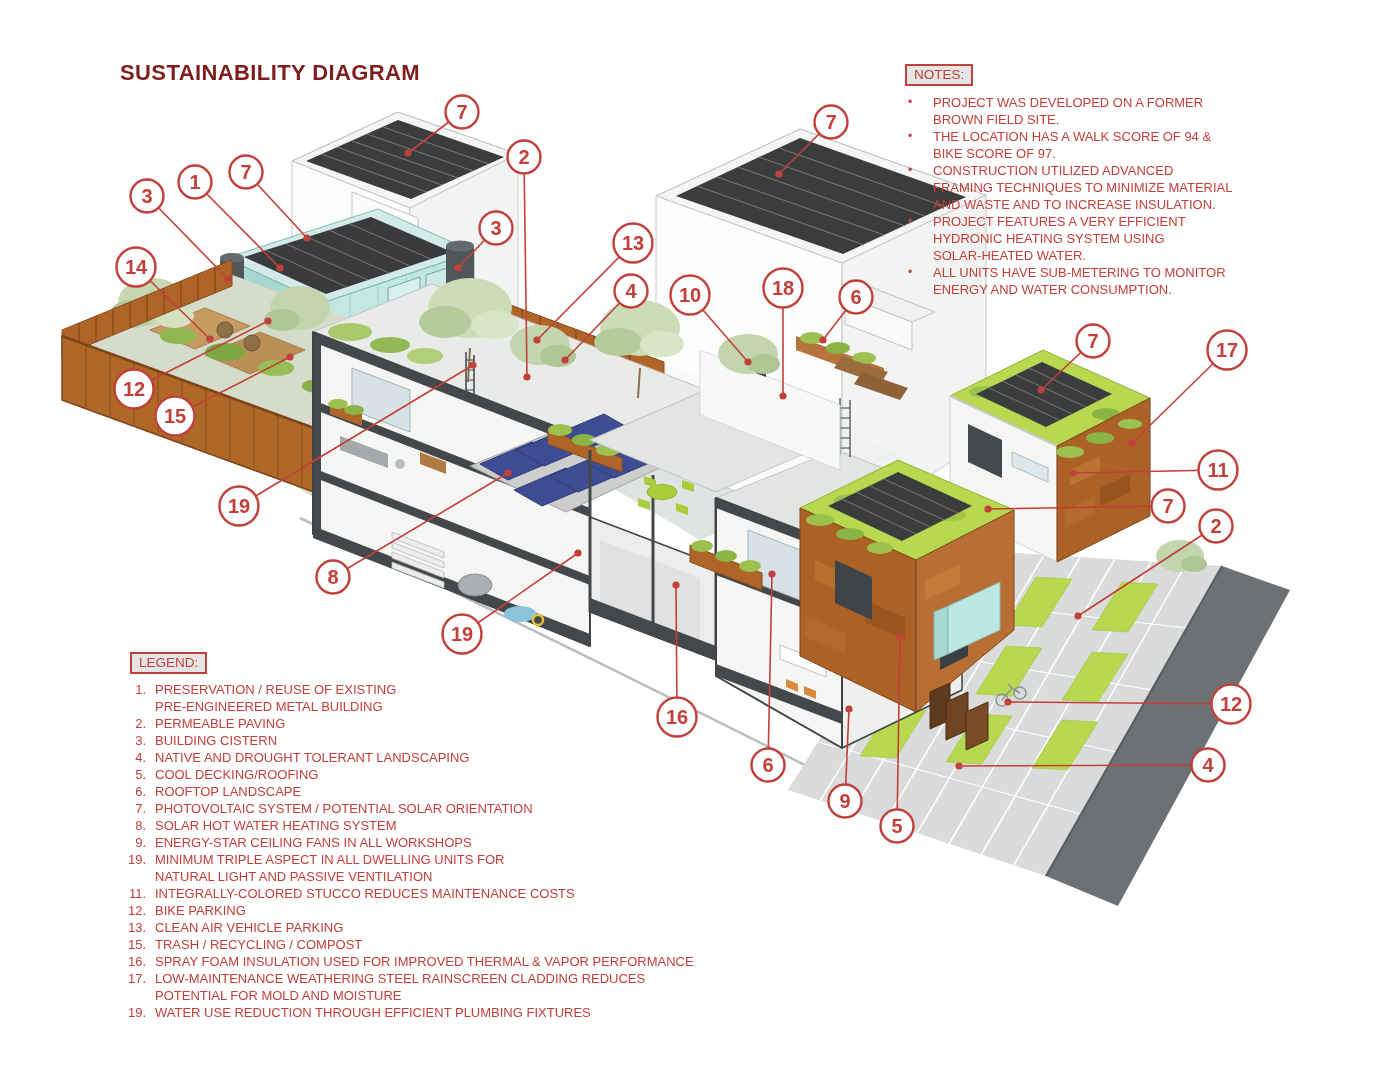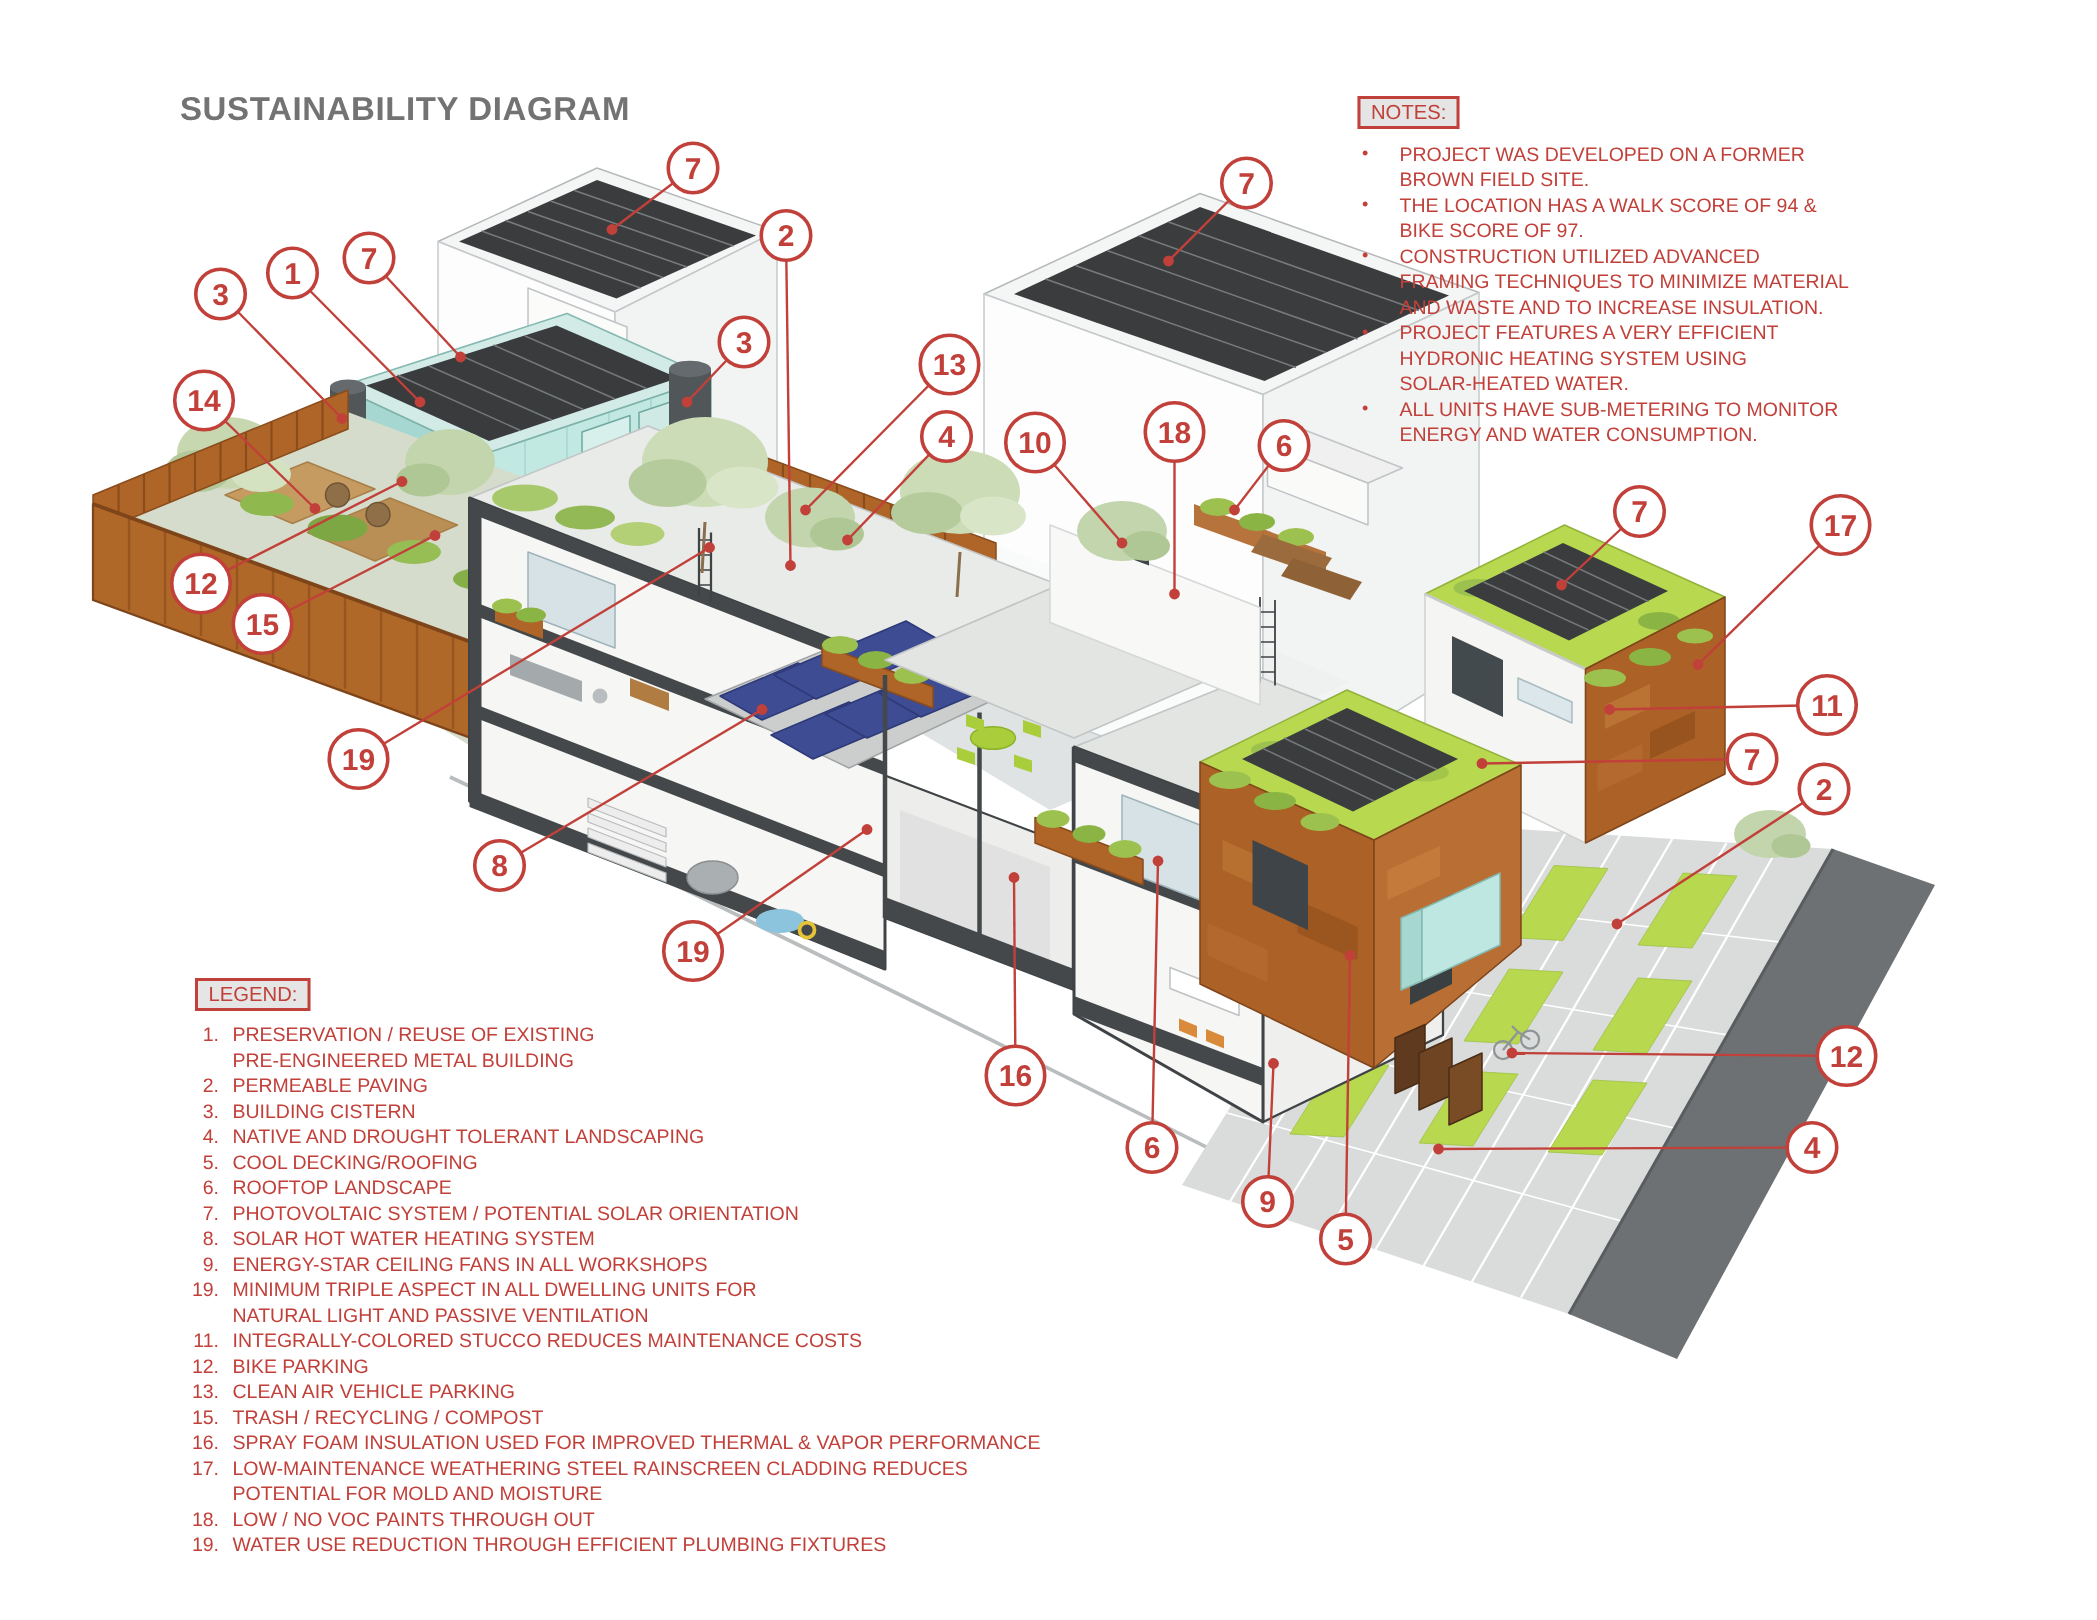--- a/index.html
+++ b/index.html
@@ -1,18 +1,18 @@
 <!DOCTYPE html>
 <html><head>
 <meta charset="utf-8">
 <style>
   *{margin:0;padding:0;box-sizing:border-box}
   html,body{width:1398px;height:1080px}
   body{position:relative;background:#ffffff;font-family:"Liberation Sans",sans-serif;overflow:hidden}
-  .page-title{position:absolute;left:120px;top:60px;font-size:22px;font-weight:bold;letter-spacing:.4px;color:#737373}
+  .page-title{position:absolute;left:120px;top:60px;font-size:22px;font-weight:bold;letter-spacing:.4px;color:#7f1d1d}
   .box-label{display:inline-block;border:2px solid #C2403A;padding:1px 7px 2px;font-size:13.5px;color:#C2403A;background:#e5e5e5}
   .notes{position:absolute;left:900px;top:64px;width:368px}
   .notes .box-label{margin-left:5px}
   .notes-list{margin-top:8px}
   .note-item{display:flex;font-size:13px;line-height:17px;color:#C2403A}
   .note-item .bullet{flex:none;width:33px;padding-left:8px;font-size:12px}
   .note-item .ntxt{white-space:pre-line}
   .legend{position:absolute;left:118px;top:652px;width:660px}
   .legend .box-label{margin-left:12px}
   .legend-list{margin-top:7px}
@@ -592,21 +592,17 @@
       <div class="legend-item">
         <span class="num">16.</span>
         <span class="txt">SPRAY FOAM INSULATION USED FOR IMPROVED THERMAL &amp; VAPOR PERFORMANCE</span>
       </div>
       <div class="legend-item">
         <span class="num">17.</span>
         <span class="txt">LOW-MAINTENANCE WEATHERING STEEL RAINSCREEN CLADDING REDUCES
 POTENTIAL FOR MOLD AND MOISTURE</span>
       </div>
       <div class="legend-item">
-        <span class="num">18.</span>
-        <span class="txt">LOW / NO VOC PAINTS THROUGH OUT</span>
-      </div>
-      <div class="legend-item">
         <span class="num">19.</span>
         <span class="txt">WATER USE REDUCTION THROUGH EFFICIENT PLUMBING FIXTURES</span>
       </div>
     </div>
 </div>
 
 </body></html>

